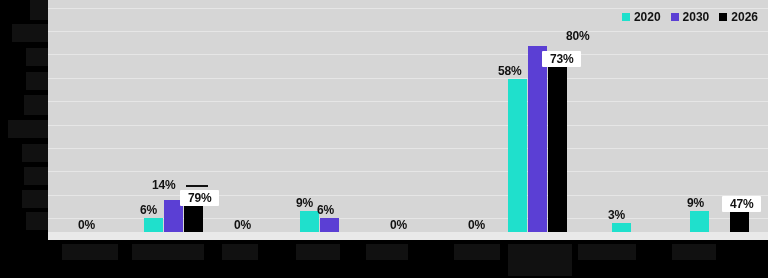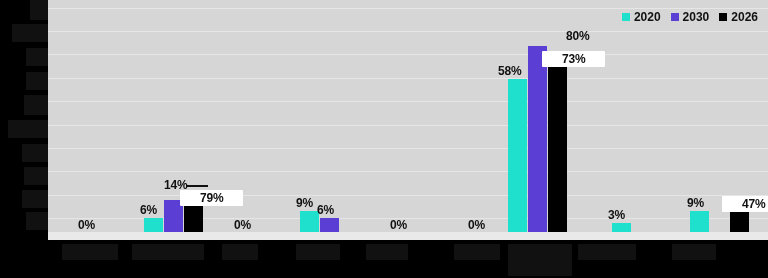--- a/index.html
+++ b/index.html
@@ -65,21 +65,21 @@
   .dlabel {
     position: absolute;
     font-size: 12px;
     font-weight: bold;
     color: #111111;
     white-space: nowrap;
     letter-spacing: -0.2px;
   }
   .dlabel.boxed {
     background: #ffffff;
-    padding: 1px 20px;
+    padding: 1px 8px;
     border-radius: 1px;
   }
   .leader {
     position: absolute;
     height: 2px;
     background: #111111;
   }
 
   
   #legend {
@@ -140,21 +140,21 @@
 
     <div class="group" style="left:10px; width:70px;">
       <div class="dlabel" style="left:20px; bottom:0px;">0%</div>
     </div>
 
     <div class="group" style="left:88px; width:70px;">
       <div class="bar y2020" style="left:8px;  height:14px;"></div>
       <div class="bar y2021" style="left:28px; height:32px;"></div>
       <div class="bar y2022" style="left:48px; height:39px;"></div>
       <div class="dlabel" style="left:4px;  bottom:15px;">6%</div>
-      <div class="dlabel" style="left:28px; bottom:40px;margin-top:47px;">14%</div>
+      <div class="dlabel" style="left:16px; bottom:40px;margin-top:47px;">14%</div>
       <div class="leader" style="left:50px; bottom:45px; width:22px;"></div>
       <div class="dlabel boxed" style="left:44px; bottom:26px;">79%</div>
     </div>
 
     <div class="group" style="left:166px; width:70px;">
       <div class="dlabel" style="left:20px; bottom:0px;">0%</div>
     </div>
 
     <div class="group" style="left:244px; width:70px;">
       <div class="bar y2020" style="left:8px;  height:21px;"></div>

